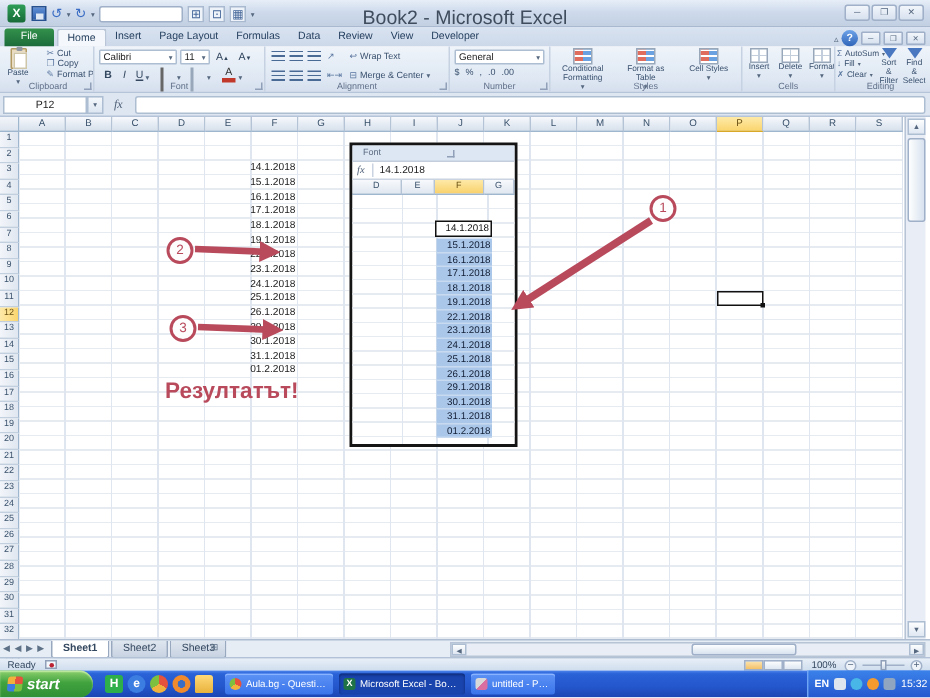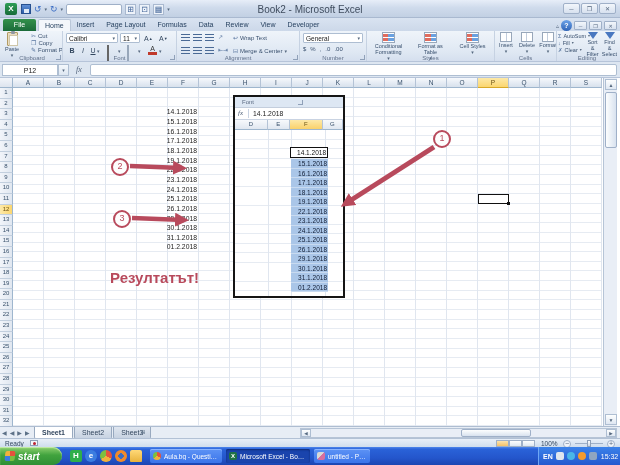--- a/index.html
+++ b/index.html
@@ -11,21 +11,21 @@
     background:linear-gradient(#e7eef8,#cfdbec 45%,#c2d0e3); border-bottom:1px solid #a9b9d0; }
   .excel-logo { position:absolute; left:5px; top:3px; width:12px; height:12px; background:linear-gradient(#2e9e57,#176b38);
     border-radius:2px; color:#fff; font-size:8px; font-weight:bold; text-align:center; line-height:12px; }
   .qat { position:absolute; left:21px; top:3px; display:flex; align-items:center; gap:3px; height:12px; }
   .ic-save { width:10px; height:10px; background:linear-gradient(#5f8fd6,#2d5ea8); border:1px solid #27508f; position:relative; }
   .ic-save::after { content:""; position:absolute; left:2px; bottom:0; width:5px; height:4px; background:#dfe9f5; }
   .qat-glyph { font-size:9px; color:#3b6dc4; line-height:10px; }
   .qat-caret { font-size:5px; color:#55687f; }
   .qat-combo { width:56px; height:11px; background:#fff; border:1px solid #9fb0c8; border-radius:2px; }
   .qat-grid { width:11px; height:11px; border:1px solid #a9b9d0; background:#eef3fa; color:#46689a; font-size:8px; line-height:10px; text-align:center; }
-  .title-text { position:absolute; left:0; top:4px; width:620px; text-align:center; font-size:10px; color:#3f4c5e; }
+  .title-text { position:absolute; left:0; top:4px; width:620px; text-align:center; font-size:13px; color:#3f4c5e; }
   .win-controls { position:absolute; right:4px; top:3px; display:flex; gap:1px; }
   .win-btn { width:17px; height:11px; background:linear-gradient(#f2f6fb,#d7e1ef); border:1px solid #9fb0c8; border-radius:2px;
     font-size:6px; color:#54667e; text-align:center; line-height:10px; }
 
   
   .tabrow { position:absolute; left:0; top:18px; width:620px; height:13px; background:linear-gradient(#d9e3f1,#ccd8e9); }
   .file-tab { position:absolute; left:3px; top:1px; width:33px; height:12px; border-radius:2px 2px 0 0;
     background:linear-gradient(#33914b,#1b6b3a); color:#fff; font-size:7px; text-align:center; line-height:12px; }
   .rtabs { position:absolute; left:38px; top:1px; display:flex; height:12px; }
   .rtab { padding:0 6px; font-size:7px; line-height:12px; color:#243f5e; }
@@ -120,21 +120,21 @@
   .in-sel-date { position:absolute; left:55px; top:50px; width:38px; height:11px; background:#fff; border:1.5px solid #111;
     font-size:6.5px; line-height:9px; text-align:right; padding-right:1px; color:#111; z-index:2; }
   .in-dates { position:absolute; left:56px; top:62px; width:37px; }
   .in-date-cell { height:9.5px; background:#aac6e8; border-bottom:1px solid #c8daf0; font-size:6.5px; line-height:9px;
     text-align:right; padding-right:1px; color:#101c33; }
 
   
   .anno-svg { position:absolute; left:0; top:0; z-index:8; pointer-events:none; }
   .badge { position:absolute; width:18px; height:18px; border:2.5px solid #b84a5c; border-radius:50%; background:#fdfdfd;
     color:#b84a5c; font-size:9px; text-align:center; line-height:13px; z-index:9; }
-  .anno-text1 { position:absolute; left:110px; top:269px; font-size:15px; font-weight:bold; color:#b84a5c; z-index:9; }
+  .anno-text1 { position:absolute; left:110px; top:252px; font-size:15px; font-weight:bold; color:#b84a5c; z-index:9; }
   .anno-text2 { position:absolute; left:105px; top:309px; font-size:15.5px; font-weight:bold; color:#b84a5c; z-index:9; white-space:nowrap; }
 
   
   .tabstrip { position:absolute; left:0; top:426px; width:620px; height:12px; background:#e7edf5; border-top:1px solid #aebdd1; }
   .nav-arrows { position:absolute; left:2px; top:2px; display:flex; gap:3px; font-size:6px; color:#5d7187; line-height:8px; }
   .sheets { position:absolute; left:34px; top:0; display:flex; height:12px; }
   .sheet-tab { padding:0 7px; font-size:7px; line-height:11px; color:#33475f; background:linear-gradient(#dfe6ef,#c8d3e2);
     border:1px solid #98a9bf; border-top:none; border-radius:0 0 2px 2px; margin-right:1px; }
   .sheet-tab.active { background:#fff; font-weight:bold; }
   .ins-sheet { width:14px; text-align:center; font-size:6px; color:#5d7187; line-height:11px; }

